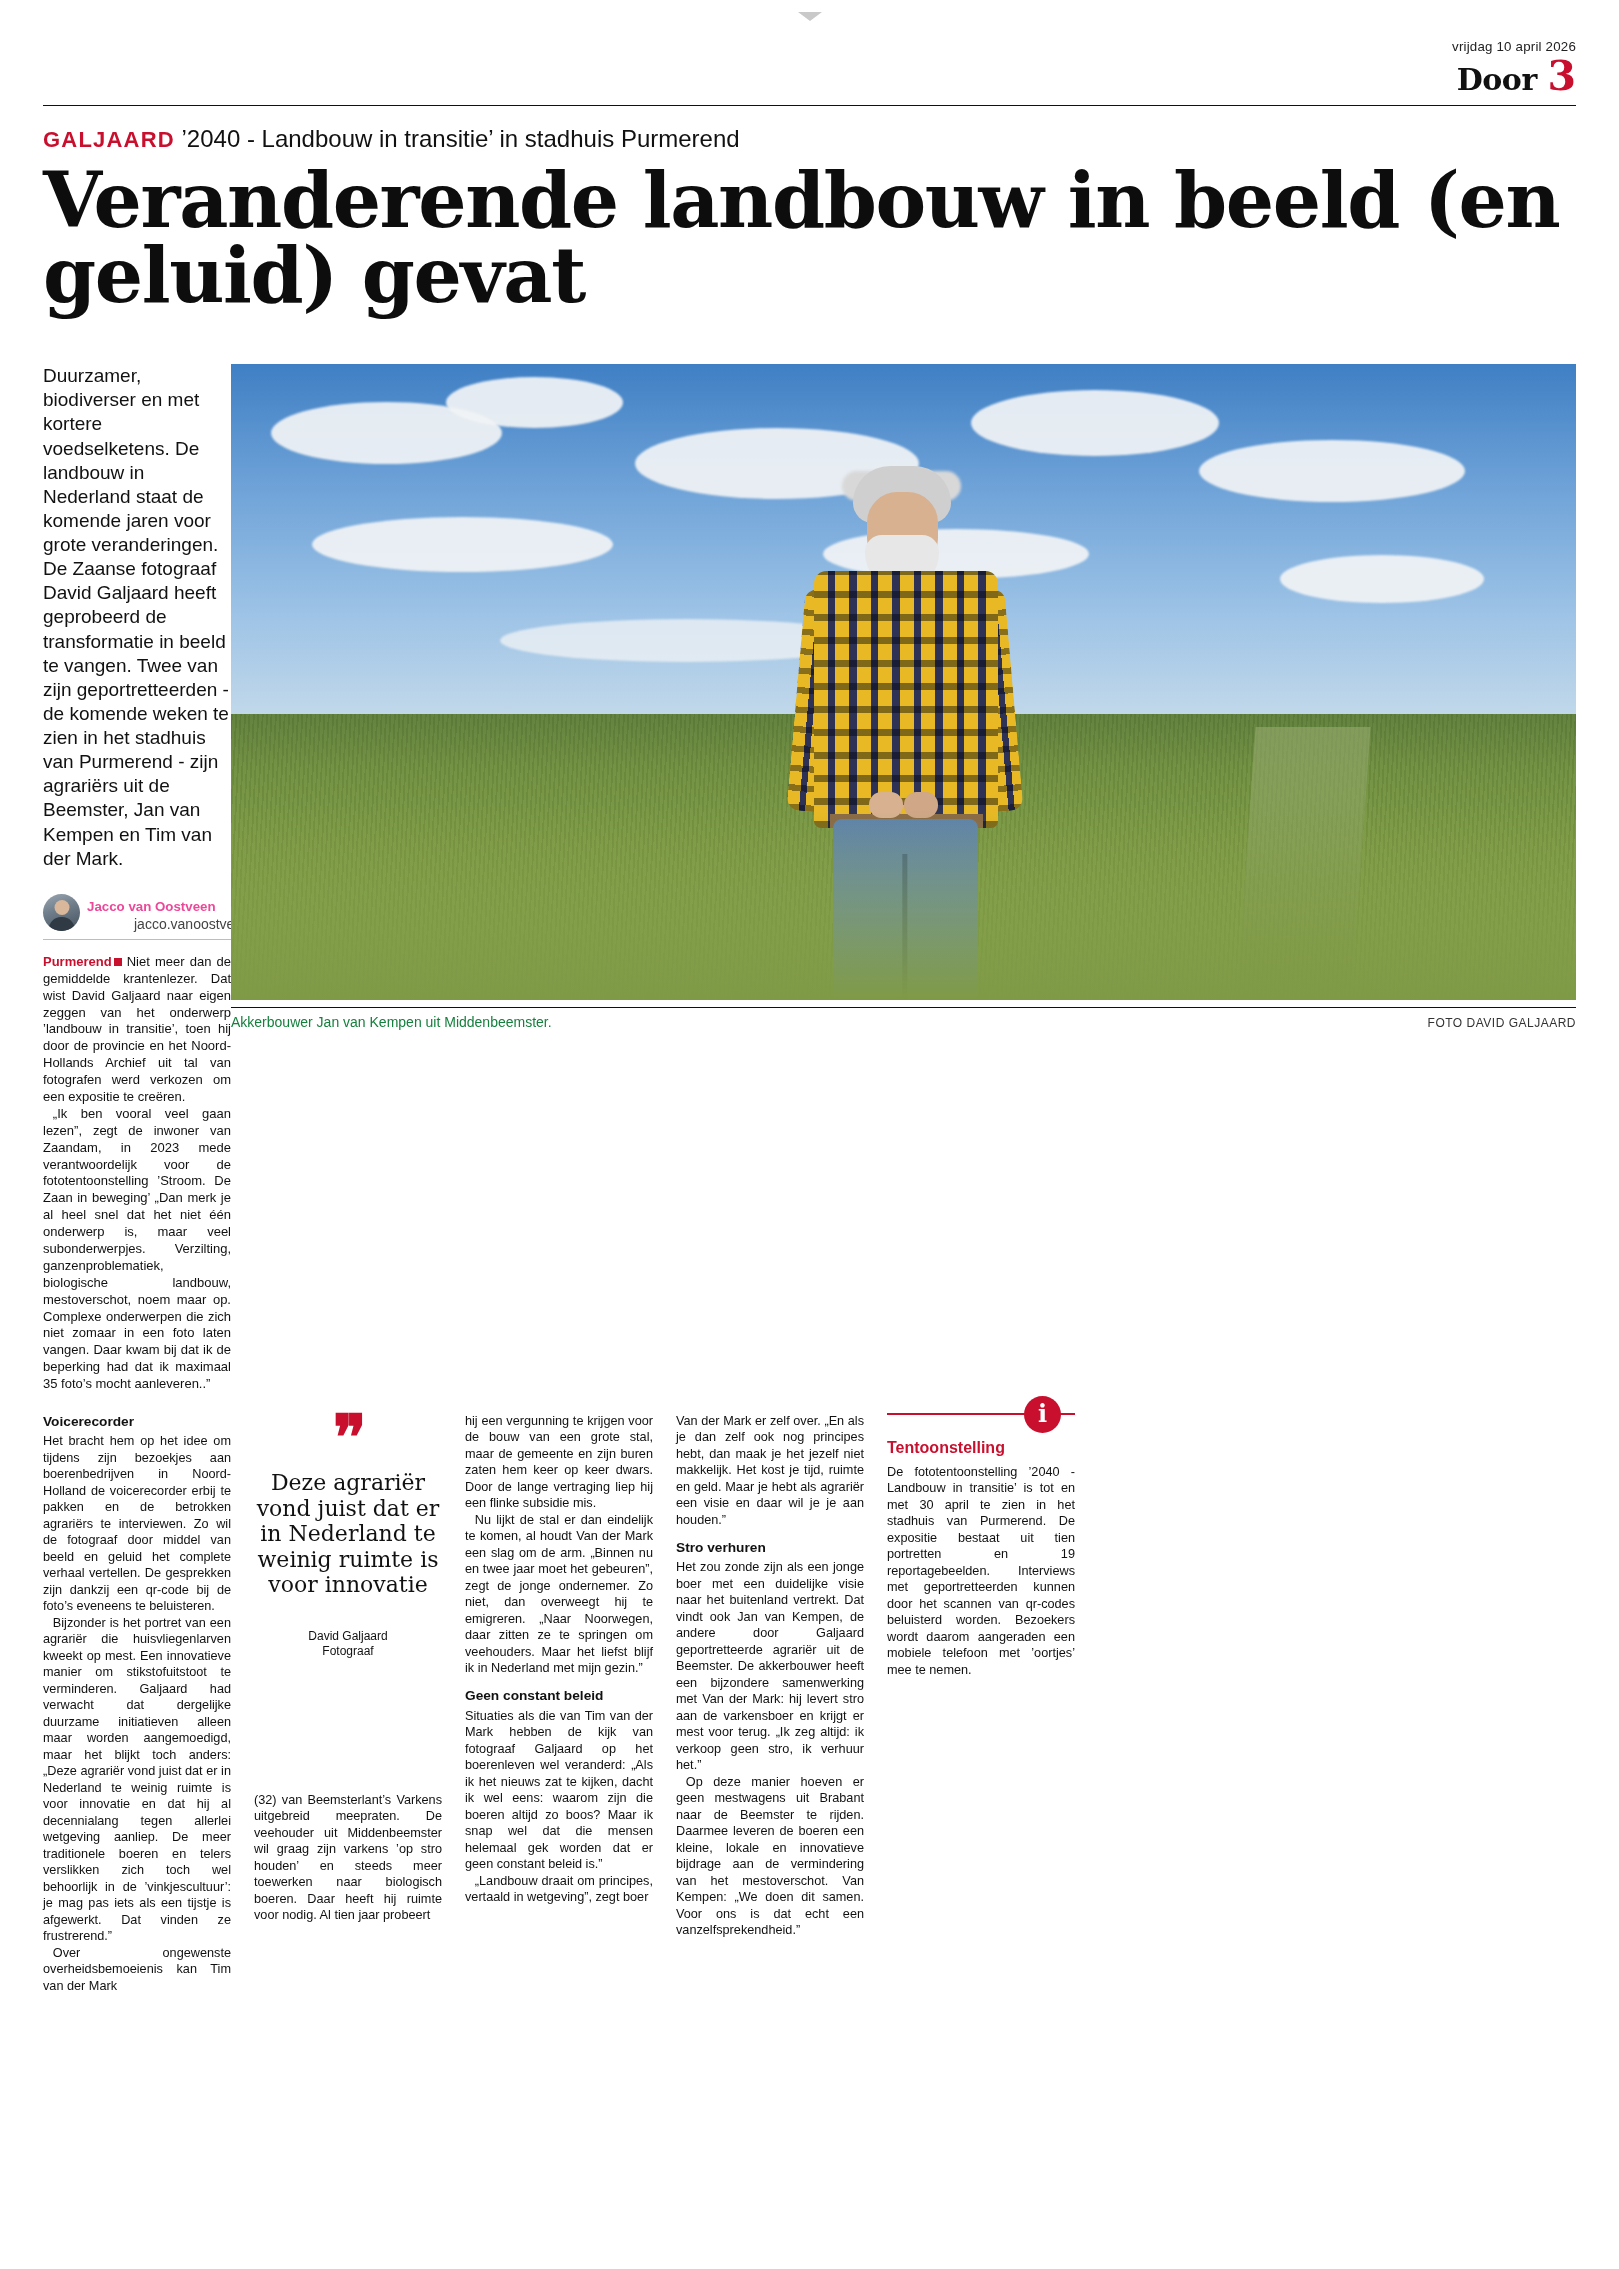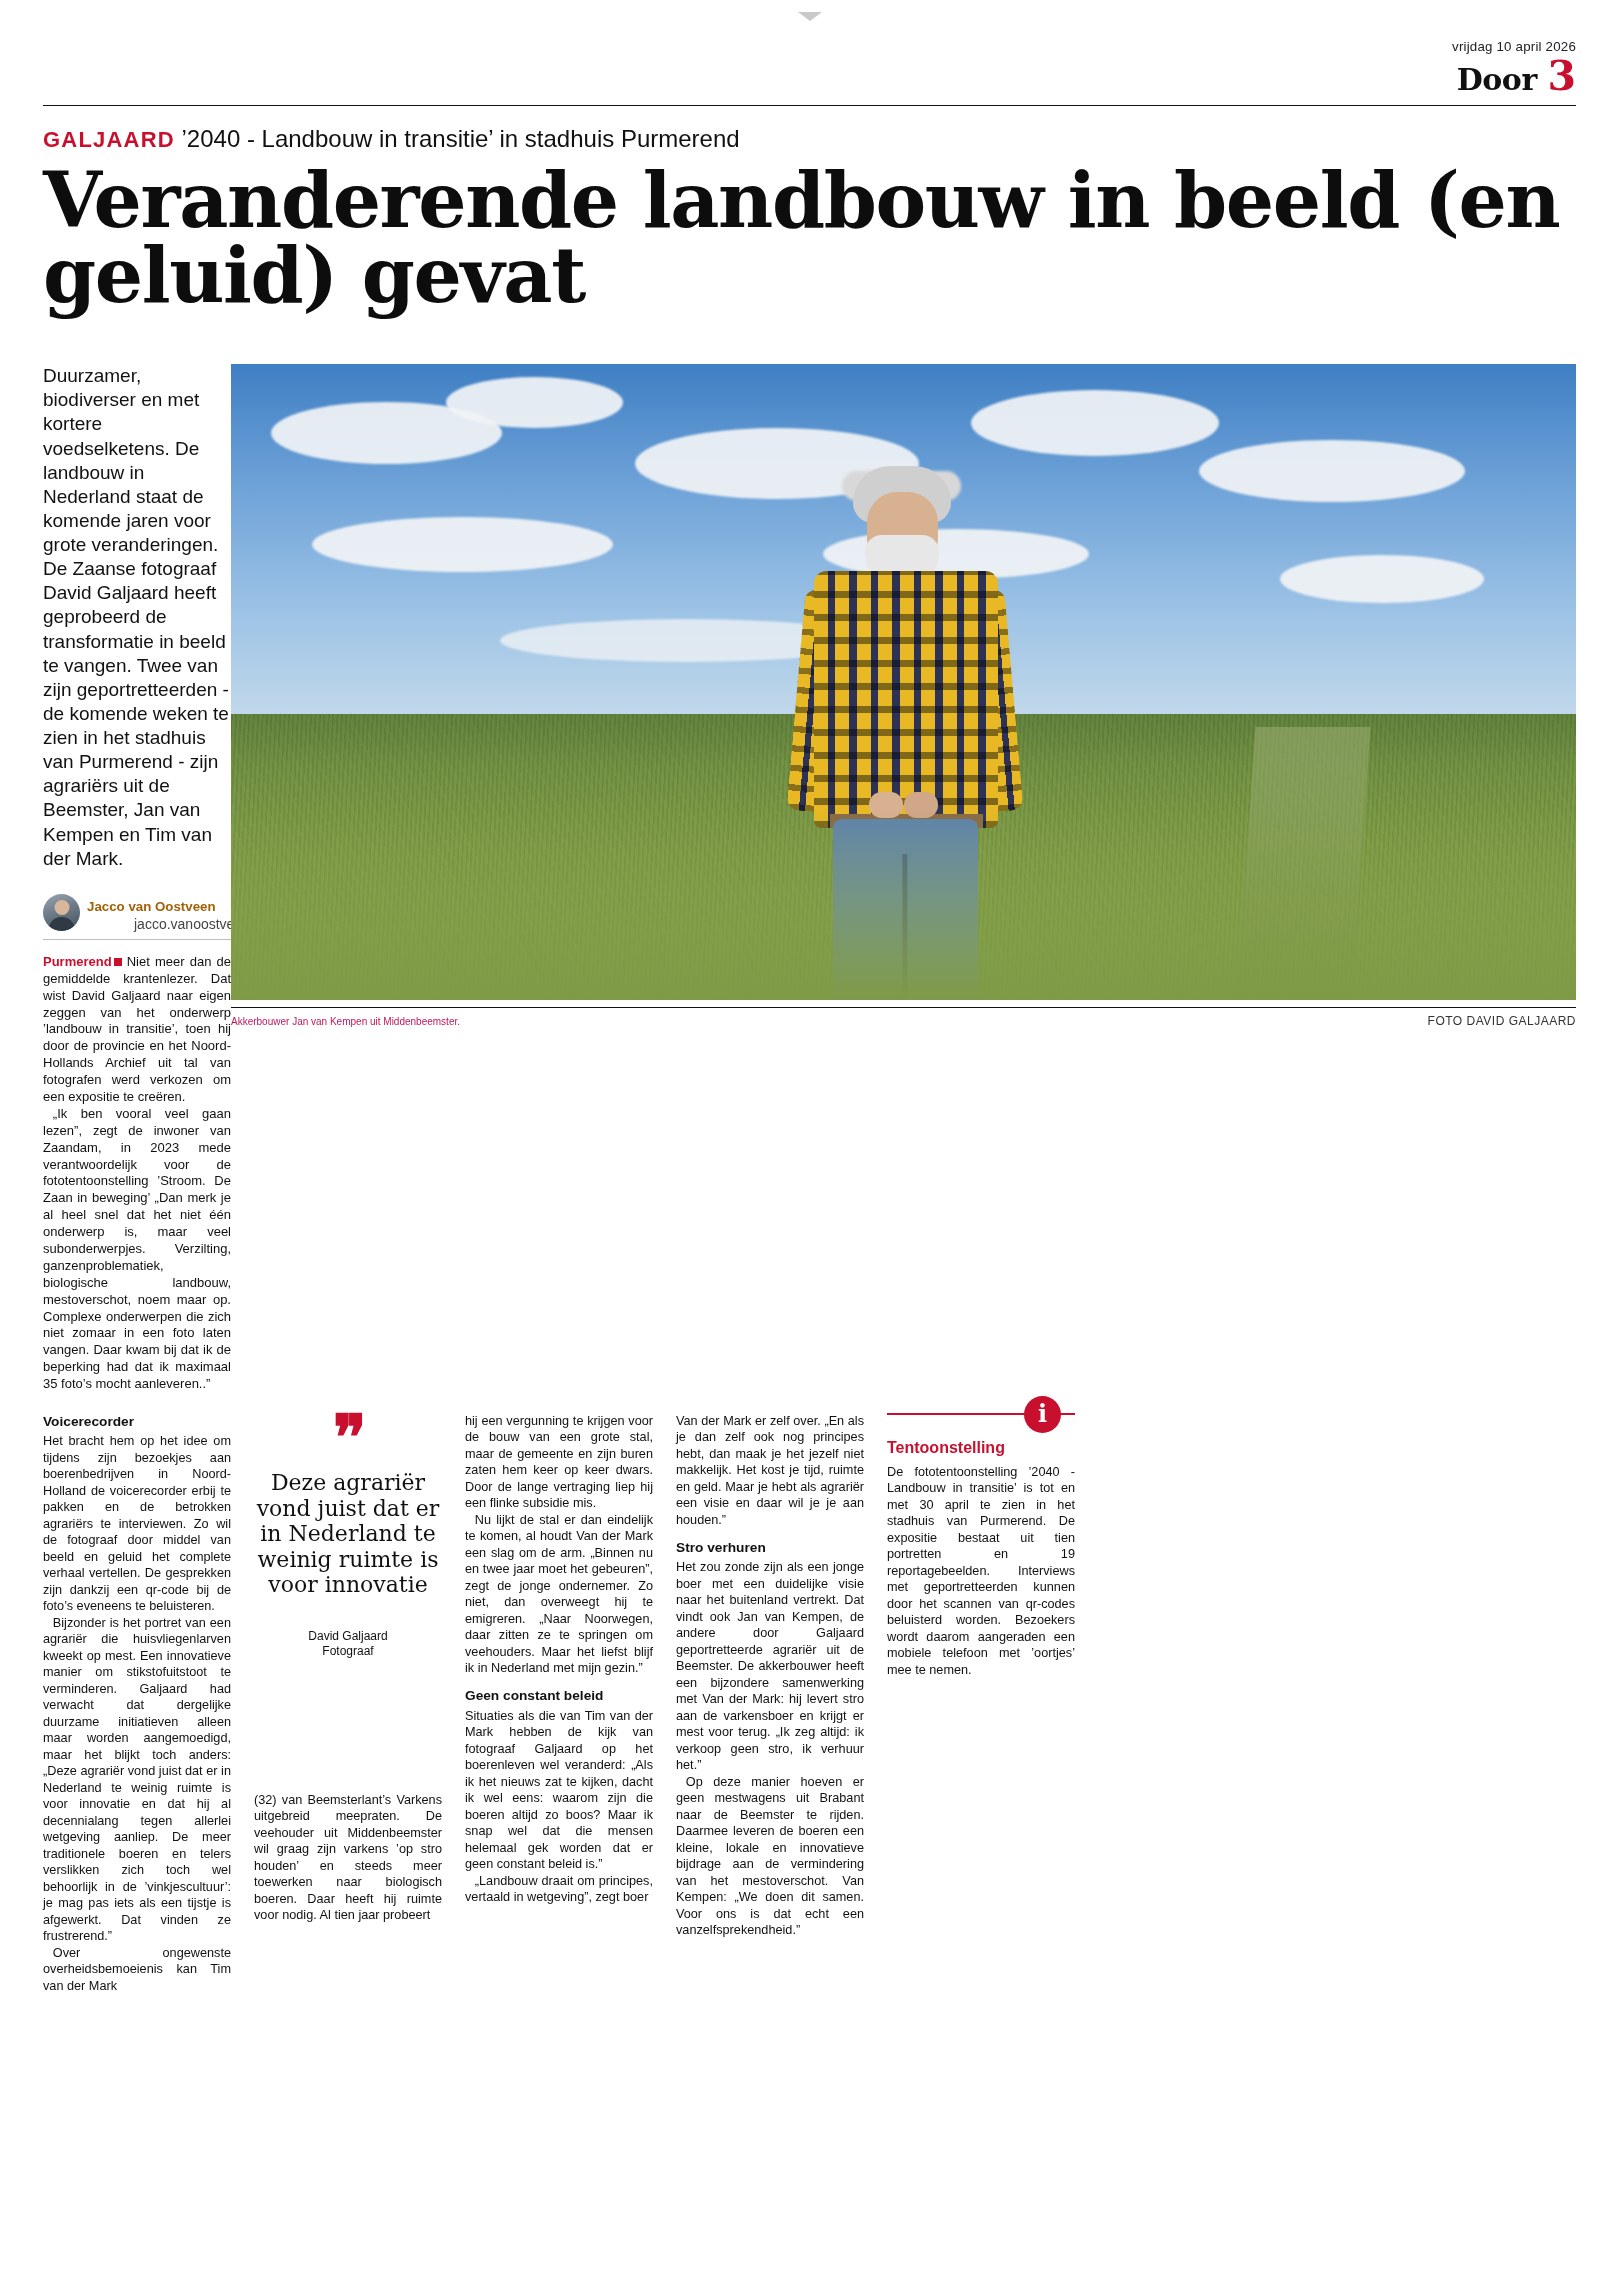--- a/index.html
+++ b/index.html
@@ -150,21 +150,21 @@
     top: 6.2px; left: 50%;
     transform: translateX(-50%);
     width: 15px; height: 15px;
     border-radius: 50%;
     background: #d9b79a;
     z-index: 2;
   }
   .byline-text .name {
     font-size: 13.3px;
     font-weight: bold;
-    color: #a16207;
+    color: #ec4899;
     margin-top: 5.3px;
   }
   .byline-text .mail {
     font-size: 14px;
     color: #444;
     margin-top: 1.8px;
     padding-left: 47px;
   }
   
   .lead-body {
@@ -274,22 +274,22 @@
   }
   .caption-row {
     display: flex;
     justify-content: space-between;
     align-items: baseline;
     border-top: 0.9px solid #111;
     margin-top: 7px;
     padding-top: 6.2px;
   }
   .caption {
-    font-size: 10px;
-    color: #be185d;
+    font-size: 14px;
+    color: #15803d;
   }
   .credit {
     font-size: 12px;
     color: #333;
     letter-spacing: 0.5px;
   }
   
   .bottom {
     margin-top: 19.5px;
     display: flex;

